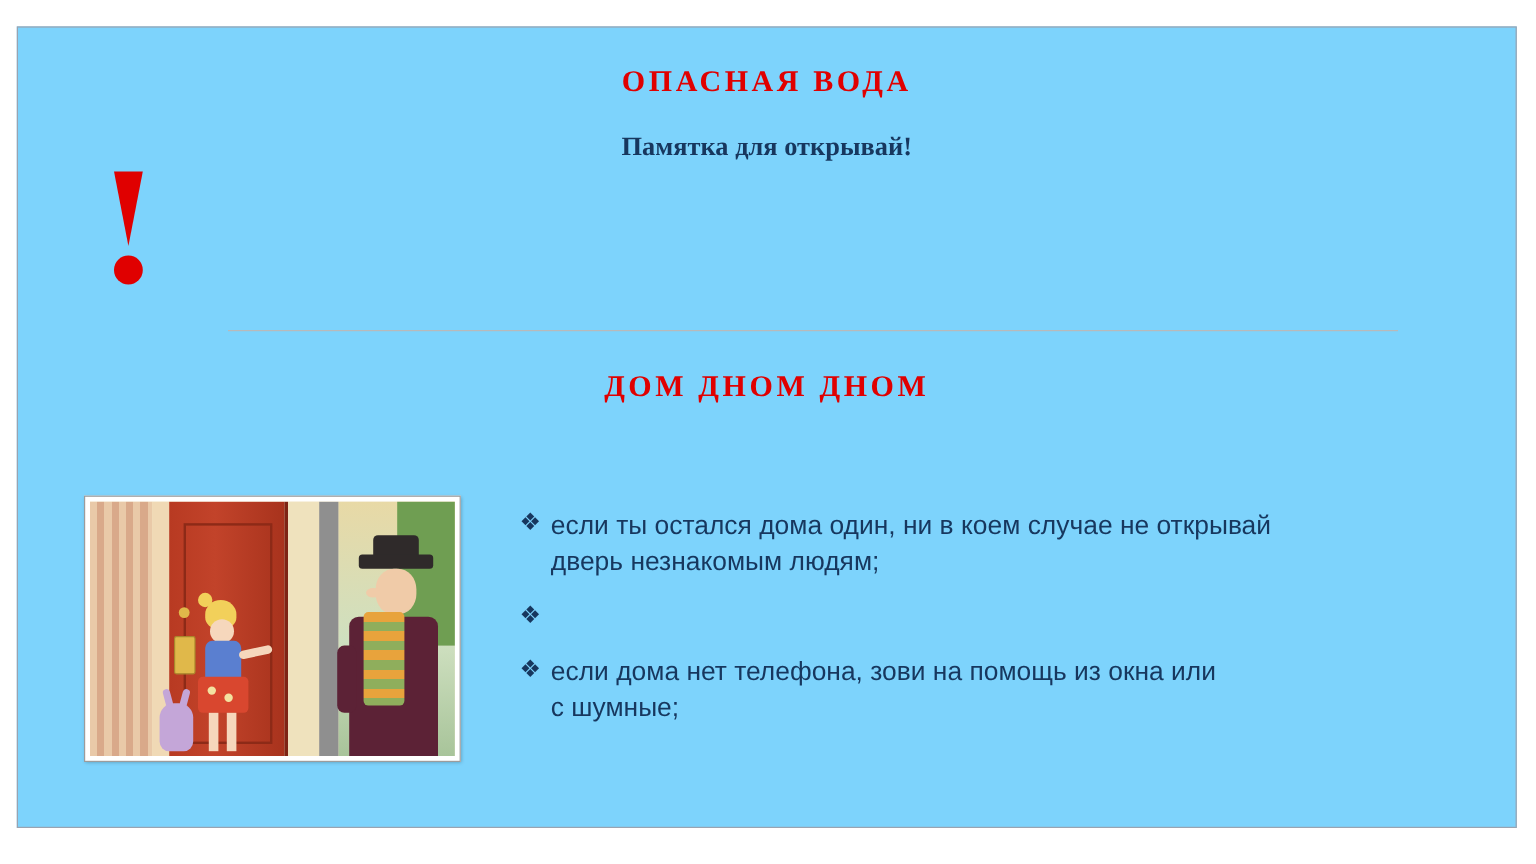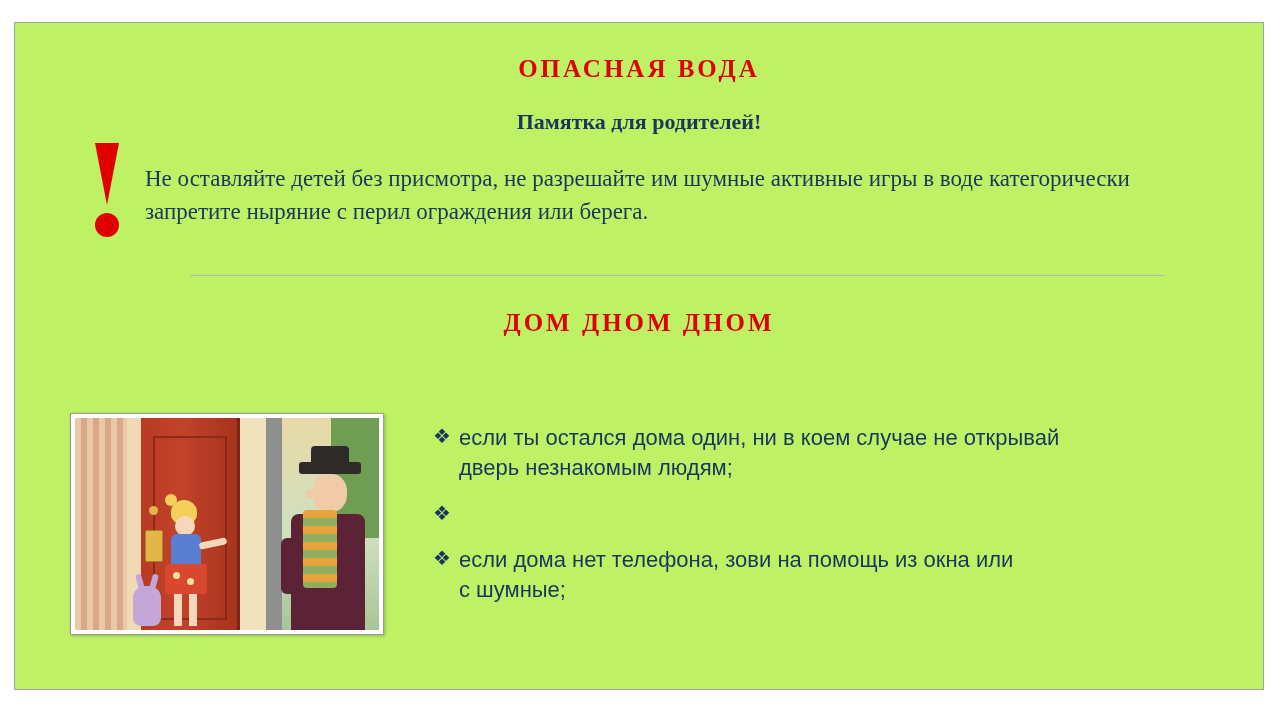--- a/index.html
+++ b/index.html
@@ -12,21 +12,21 @@
     height: 720px;
     font-family: "Liberation Serif", serif;
     overflow: hidden;
   }
   .slide {
     position: absolute;
     left: 14px;
     top: 22px;
     width: 1250px;
     height: 668px;
-    background: #bef264;
+    background: #7dd3fc;
     border: 1px solid #9aa3b0;
     box-sizing: border-box;
   }
 
   
   .title-red {
     text-align: center;
     color: #e00000;
     font-weight: bold;
     font-size: 25px;
@@ -265,28 +265,27 @@
     white-space: pre-line;
   }
 </style>
 </head>
 <body>
 
 <div class="slide">
 
   <div class="title-red" id="section1-title">ОПАСНАЯ ВОДА</div>
 
-  <div class="subtitle-blue">Памятка для родителей!</div>
+  <div class="subtitle-blue">Памятка для открывай!</div>
 
   <div class="excl">
     <div class="bar"></div>
     <div class="dot"></div>
   </div>
 
-  <div class="body-text" id="warning-text">Не оставляйте детей без присмотра, не разрешайте им шумные активные игры в воде категорически запретите ныряние с перил ограждения или берега.</div>
 
   <div class="divider"></div>
 
   <div class="title-red" id="section2-title">ДОМ ДНОМ ДНОМ</div>
 
 
   <div class="picture">
     <div class="pic-inner">
       <div class="p-wall"></div>
       <div class="p-wall2"></div>

